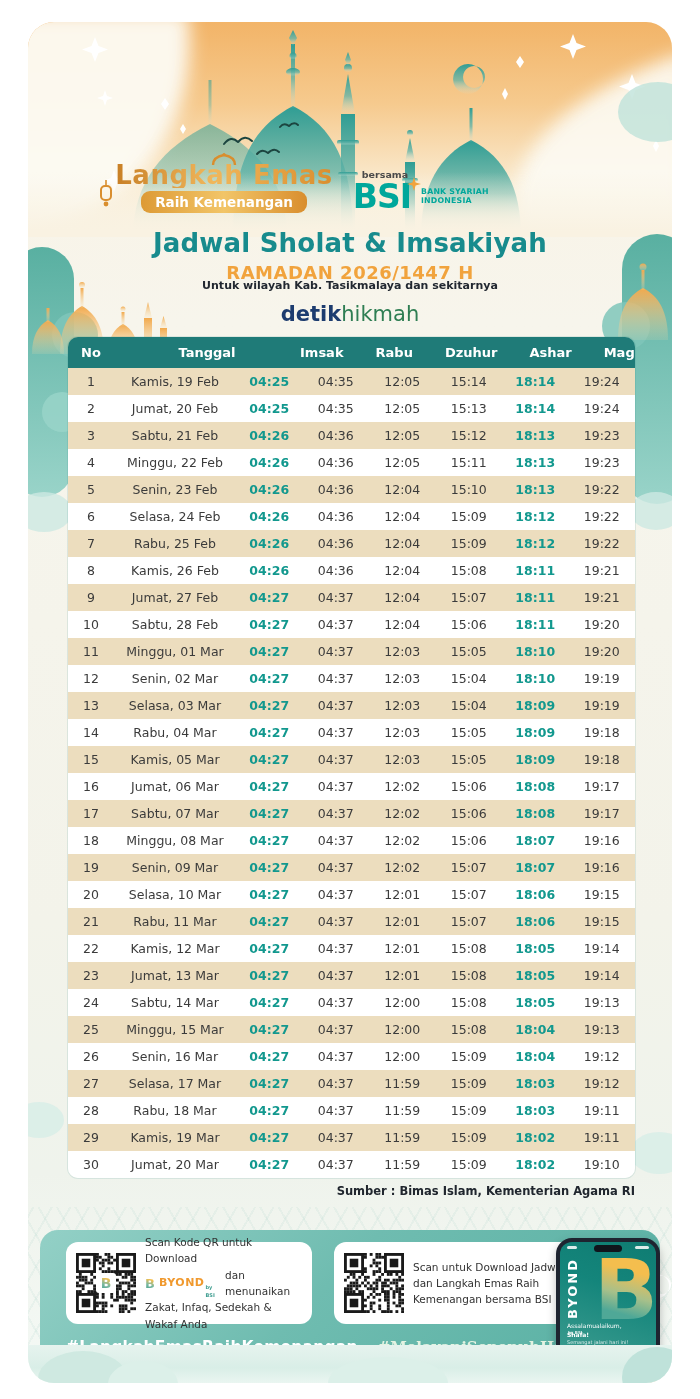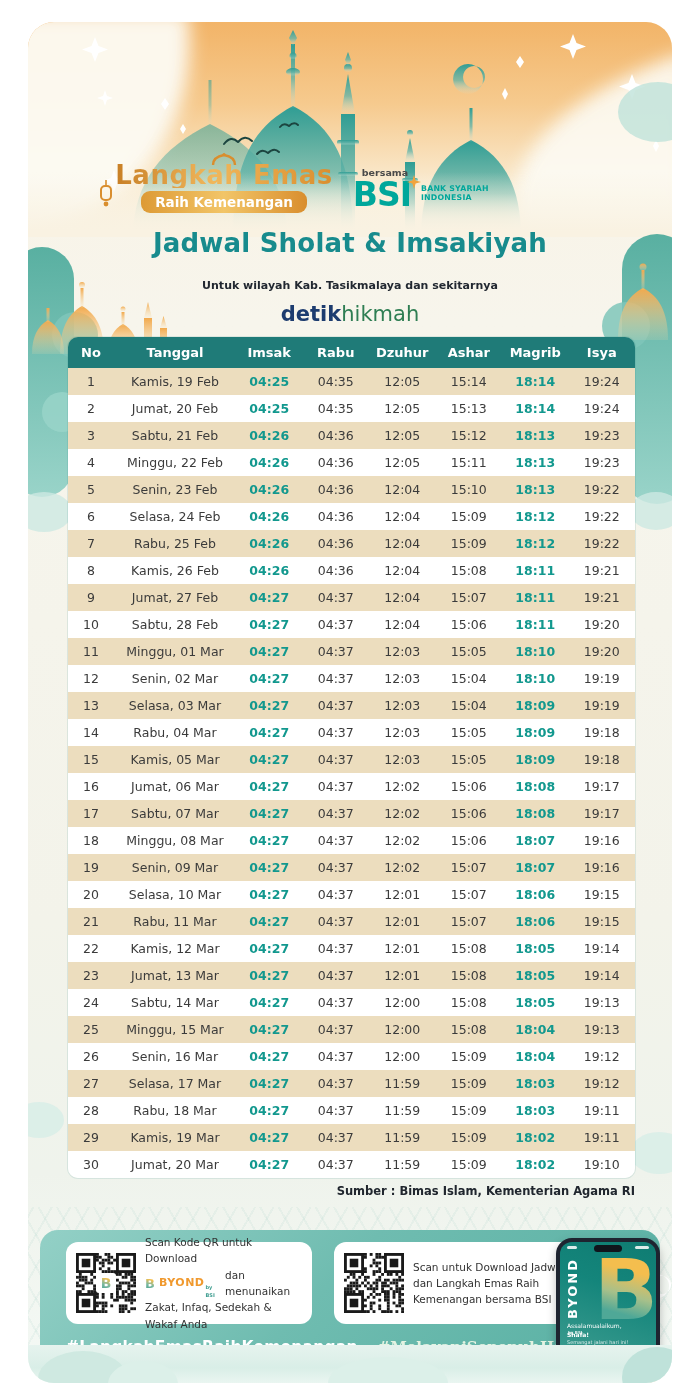--- a/index.html
+++ b/index.html
@@ -10,21 +10,21 @@
   
   .sky{position:absolute;left:0;top:0;width:644px;height:215px;overflow:hidden;
        background:linear-gradient(180deg,#F2B468 0%,#F6CA8E 38%,#FAEDD5 78%,#F9F2E2 100%);}
   .sky svg{position:absolute;left:0;top:0;}
   .sky-fade{position:absolute;left:0;top:150px;width:644px;height:66px;
             background:linear-gradient(180deg,rgba(249,242,226,0),#F9F2E2 90%);}
   
   .deco div{position:absolute;}
   .blob{border-radius:50%;}
   
-  .lockup{position:absolute;left:0;top:140px;width:548px;display:flex;justify-content:center;align-items:center;gap:20px;}
+  .lockup{position:absolute;left:0;top:140px;width:548px;display:flex;justify-content:center;align-items:flex-end;gap:20px;}
   .langkah-wrap{position:relative;text-align:center;}
   .langkah{font-size:26px;font-weight:800;letter-spacing:.5px;
            background:linear-gradient(90deg,#C87F25,#F0B75C 45%,#D98E2E);
            -webkit-background-clip:text;background-clip:text;color:transparent;line-height:1;}
   .pill{display:inline-block;margin-top:3px;font-size:13.5px;font-weight:700;color:#fff;
         padding:3px 14px;border-radius:9px;background:linear-gradient(90deg,#DD9A35,#F2C568 50%,#D98E2E);}
   .lantern{position:absolute;left:-16px;top:18px;}
   .dome-over{position:absolute;left:50%;top:-12px;transform:translateX(-50%);}
   .bsi-wrap{position:relative;padding-top:2px;}
   .bersama{font-size:9.5px;font-weight:600;color:#4A4A4A;margin-left:2px;padding-left:7px;}
@@ -37,21 +37,21 @@
   .ramadan{position:absolute;left:0;top:240px;width:644px;text-align:center;
            font-size:18px;font-weight:800;color:#F1A33D;letter-spacing:.5px;}
   .region{position:absolute;left:0;top:257px;width:644px;text-align:center;
           font-size:11px;font-weight:700;color:#222831;}
   .brand{position:absolute;left:0;top:282px;width:644px;text-align:center;font-size:21px;line-height:1;}
   .brand .detik{font-weight:800;color:#1D3C6F;margin-top:24px;}
   .brand .hikmah{font-weight:500;color:#2F7E53;}
   
   .ptable{position:absolute;left:40px;top:315px;width:567px;border-radius:10px;overflow:hidden;
           box-shadow:0 0 0 1px rgba(31,123,120,.12);}
-  .thead{display:grid;grid-template-columns:46px 122px repeat(6,1fr);background:#1F7B78;height:31px;}
+  .thead{display:grid;grid-template-columns:46px 122px repeat(6,1fr);background:#1F7B78;height:31px;gap:32px;}
   .hcell{display:flex;align-items:center;justify-content:center;color:#fff;font-size:13px;font-weight:700;}
   .trow{display:grid;grid-template-columns:46px 122px repeat(6,1fr);height:27px;}
   .trow.beige{background:#ECDDBE;}
   .trow.white{background:#FFFFFF;}
   .tcell{display:flex;align-items:center;justify-content:center;font-size:12.5px;color:#3B3B3B;}
   .tcell.col2,.tcell.col6{color:#12988E;font-weight:700;}
   .source{position:absolute;right:37px;top:1162px;font-size:11.5px;font-weight:700;color:#20262E;}
   
   .pattern{position:absolute;left:0;top:1185px;width:644px;height:176px;
      background:repeating-linear-gradient(60deg,rgba(90,170,158,.07) 0 2px,transparent 2px 16px),
@@ -242,20 +242,21 @@
             </svg>
         </span>
         <span class="bsi-tag">
           <span>BANK SYARIAH</span><br><span>INDONESIA</span>
         </span>
       </div>
     </div>
   </div>
 
   <div class="page-title">Jadwal Sholat &amp; Imsakiyah</div>
+  <div class="ramadan">RAMADAN 2026/1447 H</div>
   <div class="region">Untuk wilayah Kab. Tasikmalaya dan sekitarnya</div>
   <div class="brand">
     <span class="detik">detik</span><span class="hikmah">hikmah</span>
   </div>
 
   <div class="ptable">
     <div class="thead">
         <div class="hcell">No</div>
         <div class="hcell">Tanggal</div>
         <div class="hcell">Imsak</div>

